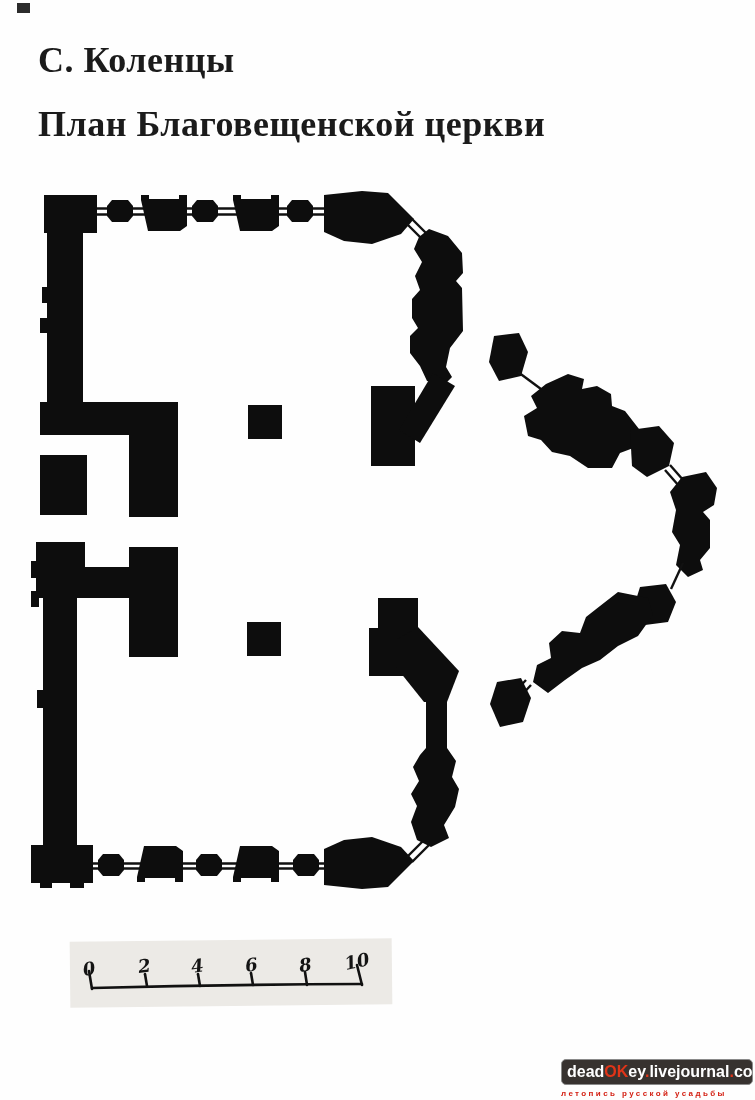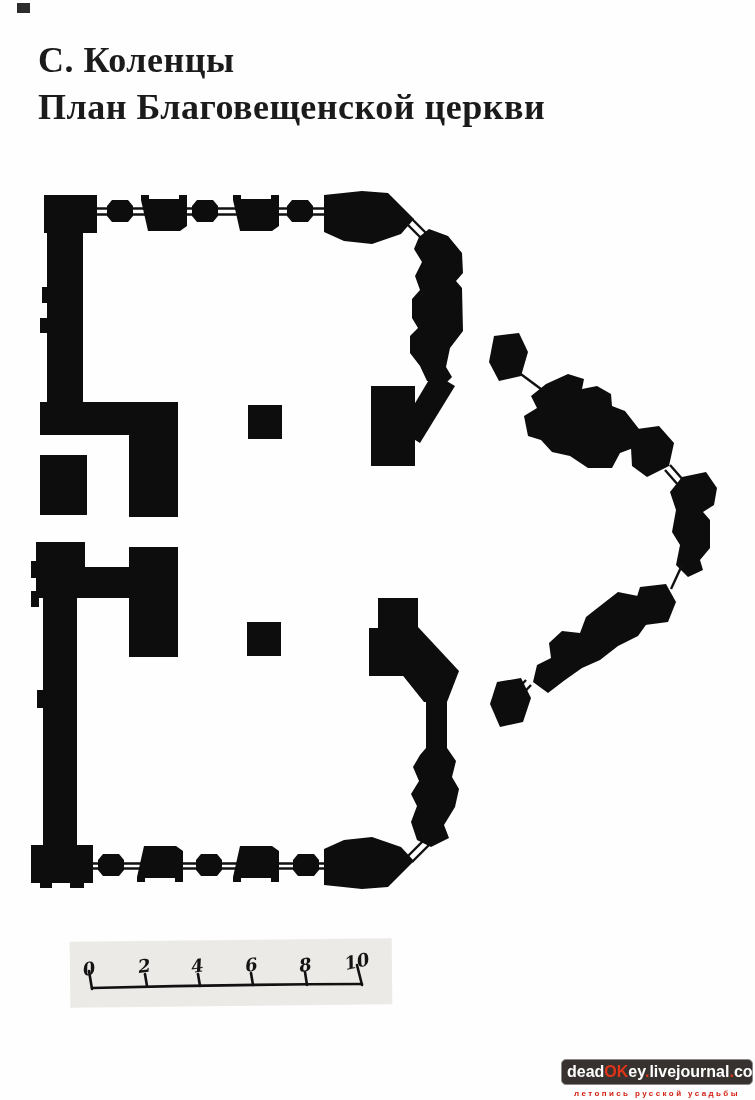--- a/index.html
+++ b/index.html
@@ -1,34 +1,34 @@
 <!DOCTYPE html>
 <html><head>
 <meta charset="utf-8">
 <style>
   html,body{margin:0;padding:0;background:#ffffff;}
   .page{position:relative;width:755px;height:1100px;background:#fefefe;overflow:hidden;
         font-family:"Liberation Serif",serif;}
   .title{position:absolute;left:38px;color:#1b1b1b;font-weight:700;font-size:36px;
          letter-spacing:.5px;white-space:nowrap;}
   .title.l1{top:39px;}
-  .title.l2{top:86px;text-align:center;}
+  .title.l2{top:103px;text-align:center;}
   .plan-svg{position:absolute;left:0;top:0;}
   .ink{fill:#0d0d0d;stroke:none;}
   .wline{stroke:#111;stroke-width:2.4;fill:none;}
   .sline{stroke:#111;stroke-width:2.6;fill:none;stroke-linecap:round;}
   .scale-num{font-family:"DejaVu Serif",serif;font-style:italic;font-weight:700;
              font-size:18px;fill:#141414;}
   .watermark{position:absolute;right:2px;top:1059px;width:192px;}
   .wm-bar{background:#37322f;border:1px solid #8a8a8a;border-radius:5px;
           padding:2px 5px 3px 5px;text-align:center;white-space:nowrap;
           font-family:"Liberation Sans",sans-serif;font-weight:700;font-size:16px;
           line-height:19px;color:#ffffff;}
   .wm-bar .red{color:#e03418;}
-  .wm-tagline{margin-top:4px;text-align:center;font-family:"Liberation Sans",sans-serif;
+  .wm-tagline{margin-top:4px;font-family:"Liberation Sans",sans-serif;
               font-weight:700;font-size:8px;letter-spacing:2.4px;color:#d31d10;
               white-space:nowrap;}
 </style>
 </head>
 <body>
 
 <div class="page">
 
   <div class="title l1">С. Коленцы</div>
   <div class="title l2">План Благовещенской церкви</div>

